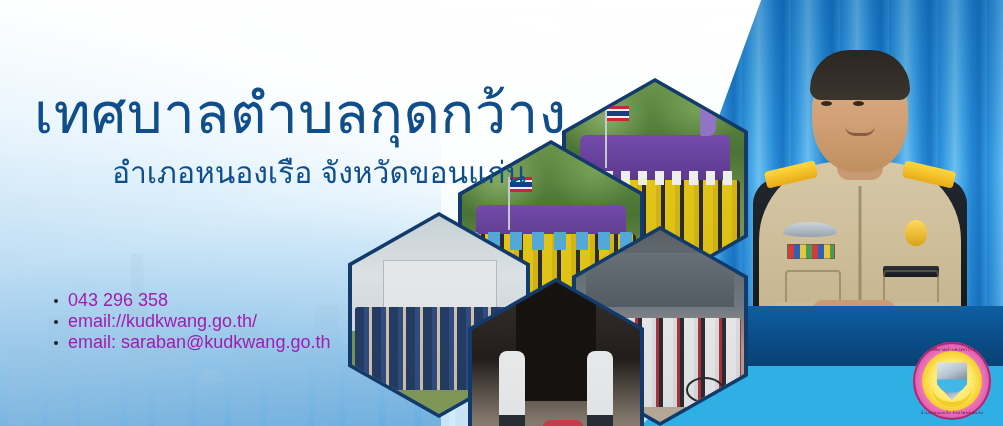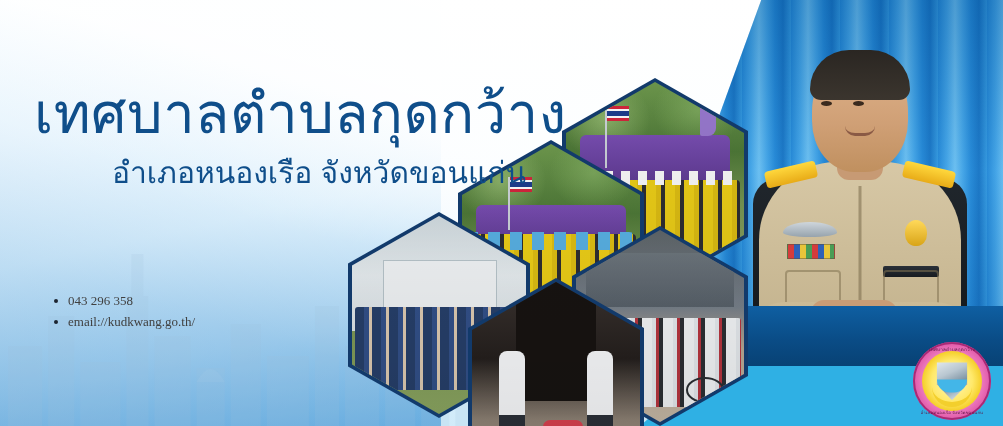--- a/index.html
+++ b/index.html
@@ -222,25 +222,24 @@
     color:#0f4e8a;
     white-space:nowrap;
     font-weight:400;
   }
   .contact{
     position:absolute;left:52px;top:290px;
     margin:0;padding:0;list-style:none;
   }
   .contact li{
     position:relative;
-    font-size:13px;line-height:21px;
-    color:#404040;
+    font-size:18px;line-height:21px;
+    color:#a21caf;
     padding-left:16px;
     white-space:nowrap;
-    font-family:Liberation Serif, serif;
   }
   .contact li::before{
     content:"";position:absolute;left:2px;top:9px;
     width:4px;height:4px;border-radius:50%;background:#1c2430;
   }
 
   
   .seal{
     position:absolute;right:12px;bottom:6px;width:78px;height:78px;
     border-radius:50%;
@@ -401,20 +400,21 @@
     </div>
 
   </div>
 
   <div class="title">เทศบาลตำบลกุดกว้าง</div>
   <div class="subtitle">อำเภอหนองเรือ จังหวัดขอนแก่น</div>
 
   <ul class="contact">
     <li>043 296 358</li>
     <li>email://kudkwang.go.th/</li>
+    <li>email: saraban@kudkwang.go.th</li>
   </ul>
 
   <div class="seal">
     <div class="seal-ring"></div>
     <div class="seal-shield"></div>
     <div class="seal-wave"></div>
     <div class="seal-sheaf"></div>
     <div class="seal-text-top">เทศบาลตำบลกุดกว้าง</div>
     <div class="seal-text-bottom">อำเภอหนองเรือ จังหวัดขอนแก่น</div>
   </div>

